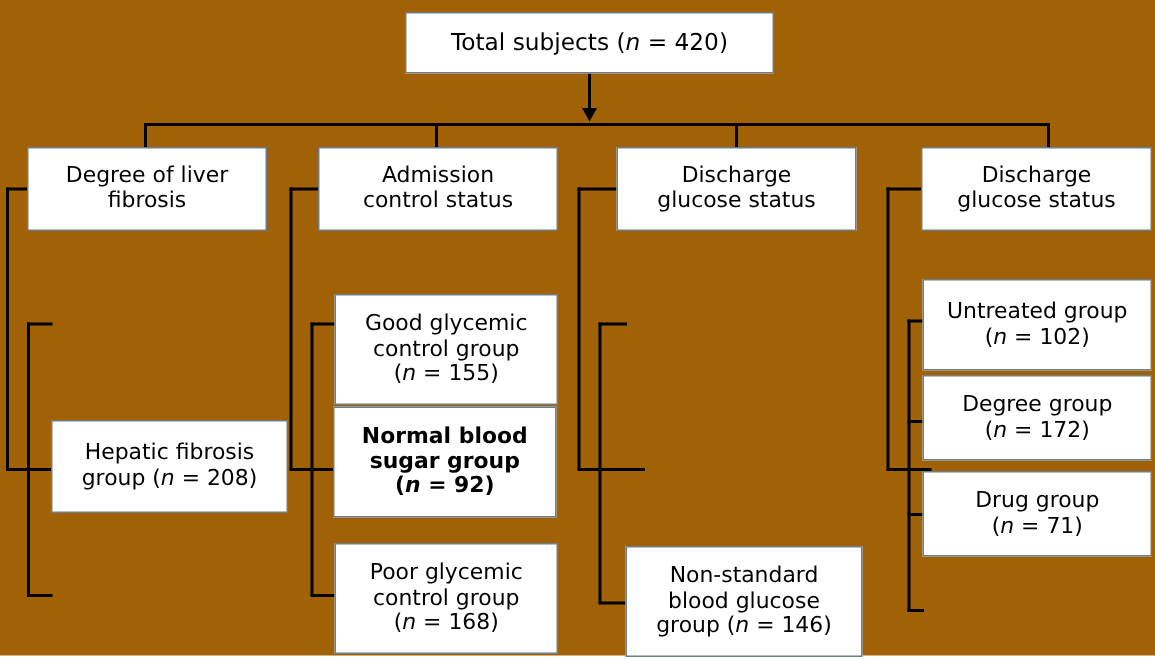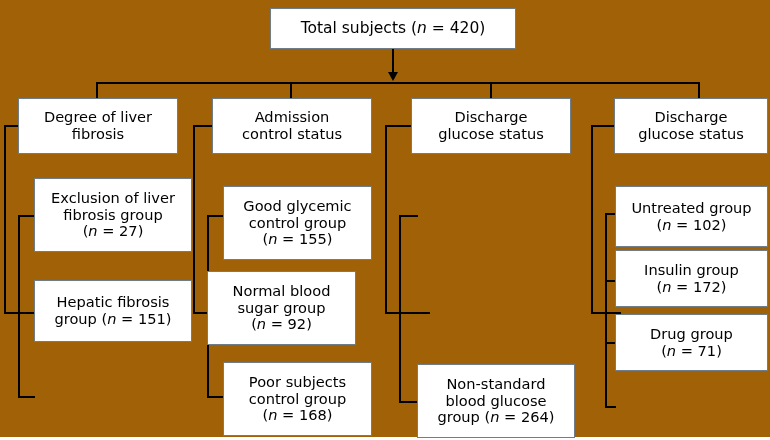--- a/index.html
+++ b/index.html
@@ -85,60 +85,55 @@
 
   <div class="hline" style="left:4px; top:125px; width:15px;"></div>
   <div class="vline" style="left:4px; top:125px; height:188px;"></div>
   <div class="hline" style="left:4px; top:312px; width:45px;"></div>
 
   <div class="vline" style="left:18px; top:215px; height:182px;"></div>
   <div class="hline" style="left:18px; top:215px; width:17px;"></div>
   <div class="hline" style="left:18px; top:312px; width:17px;"></div>
   <div class="hline" style="left:18px; top:396px; width:17px;"></div>
 
-  <div class="box leaf" style="left:34px; top:178px; width:158px; height:74px;">
-    <span class="txt"><span>Exclusion of liver
-fibrosis group
-(</span><span class="it">n</span><span> = 27)</span></span>
-  </div>
 
   <div class="box leaf" style="left:34px; top:280px; width:158px; height:62px;">
     <span class="txt"><span>Hepatic fibrosis
-group (</span><span class="it">n</span><span> = 151)</span></span>
+group (</span><span class="it">n</span><span> = 208)</span></span>
   </div>
 
 
   <div class="box hdr" style="left:212px; top:98px; width:160px; height:56px;">
     <span class="txt">Admission
 control status</span>
   </div>
 
   <div class="hline" style="left:193px; top:125px; width:20px;"></div>
   <div class="vline" style="left:193px; top:125px; height:188px;"></div>
   <div class="hline" style="left:193px; top:312px; width:45px;"></div>
 
   <div class="vline" style="left:207px; top:215px; height:182px;"></div>
   <div class="hline" style="left:207px; top:215px; width:17px;"></div>
   <div class="hline" style="left:207px; top:312px; width:17px;"></div>
   <div class="hline" style="left:207px; top:396px; width:17px;"></div>
 
-  <div class="box leaf" style="left:223px; top:186px; width:149px; height:74px;text-align:center;">
+  <div class="box leaf" style="left:223px; top:196px; width:149px; height:74px;text-align:center;">
     <span class="txt"><span>Good glycemic
 control group
 (</span><span class="it">n</span><span> = 155)</span></span>
   </div>
 
-  <div class="box leaf" style="left:207px; top:271px; width:149px; height:74px;">
+  <div class="box leaf" style="left:222px; top:271px; width:149px; height:74px;font-weight:bold;">
     <span class="txt"><span>Normal blood
 sugar group
 (</span><span class="it">n</span><span> = 92)</span></span>
   </div>
 
   <div class="box leaf" style="left:223px; top:362px; width:149px; height:74px;">
-    <span class="txt"><span>Poor subjects
+    <span class="txt"><span>Poor glycemic
 control group
 (</span><span class="it">n</span><span> = 168)</span></span>
   </div>
 
   <div class="box hdr" style="left:411px; top:98px; width:160px; height:56px;">
     <span class="txt">Discharge
 glucose status</span>
   </div>
 
   <div class="hline" style="left:385px; top:125px; width:27px;"></div>
@@ -146,21 +141,21 @@
   <div class="hline" style="left:385px; top:312px; width:45px;"></div>
 
   <div class="vline" style="left:399px; top:215px; height:187px;"></div>
   <div class="hline" style="left:399px; top:215px; width:19px;"></div>
   <div class="hline" style="left:399px; top:401px; width:19px;"></div>
 
 
   <div class="box leaf" style="left:417px; top:364px; width:158px; height:74px;">
     <span class="txt"><span>Non-standard
 blood glucose
-group (</span><span class="it">n</span><span> = 264)</span></span>
+group (</span><span class="it">n</span><span> = 146)</span></span>
   </div>
 
   <div class="box hdr" style="left:614px; top:98px; width:154px; height:56px;">
     <span class="txt">Discharge
 glucose status</span>
   </div>
 
   <div class="hline" style="left:591px; top:125px; width:24px;"></div>
   <div class="vline" style="left:591px; top:125px; height:188px;"></div>
   <div class="hline" style="left:591px; top:312px; width:30px;"></div>
@@ -170,21 +165,21 @@
   <div class="hline" style="left:605px; top:280px; width:11px;"></div>
   <div class="hline" style="left:605px; top:342px; width:11px;"></div>
   <div class="hline" style="left:605px; top:406px; width:11px;"></div>
 
   <div class="box leaf" style="left:615px; top:186px; width:153px; height:61px;align-items:center;">
     <span class="txt"><span>Untreated group
 (</span><span class="it">n</span><span> = 102)</span></span>
   </div>
 
   <div class="box leaf" style="left:615px; top:250px; width:153px; height:57px;">
-    <span class="txt"><span>Insulin group
+    <span class="txt"><span>Degree group
 (</span><span class="it">n</span><span> = 172)</span></span>
   </div>
 
   <div class="box leaf" style="left:615px; top:314px; width:153px; height:57px;">
     <span class="txt"><span>Drug group
 (</span><span class="it">n</span><span> = 71)</span></span>
   </div>
 
 
 </div>

